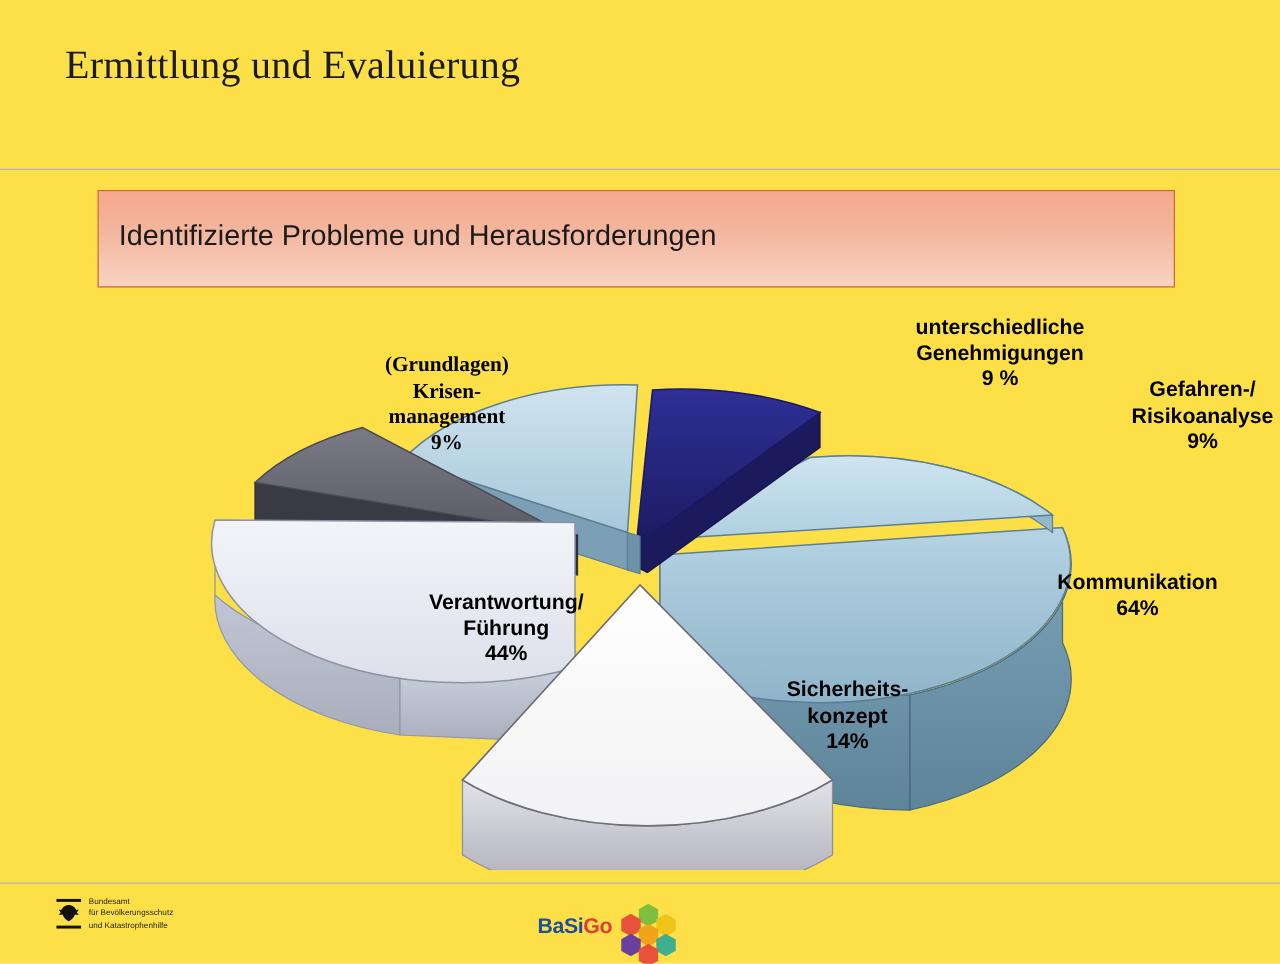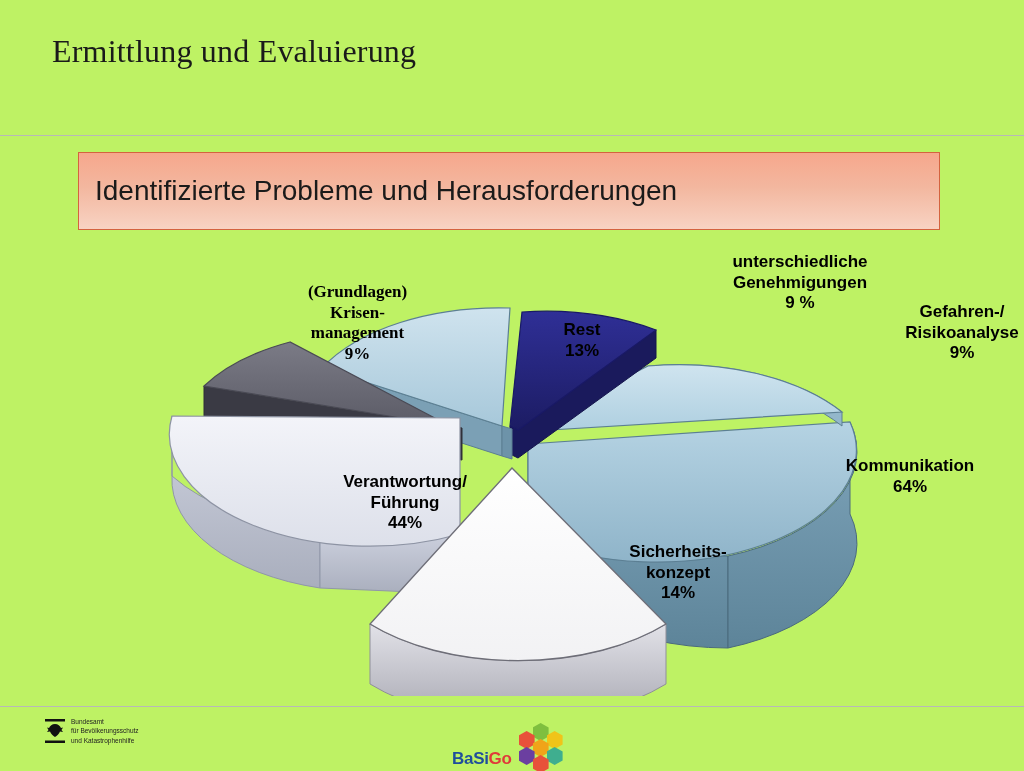--- a/index.html
+++ b/index.html
@@ -12,21 +12,21 @@
     height: 771px;
     font-family: "Liberation Sans", sans-serif;
     position: relative;
     overflow: hidden;
   }
   .slide {
     position: absolute;
     left: 0; top: 0;
     width: 1024px;
     height: 771px;
-    background: #bef264;
+    background: #fde047;
   }
   
   .slide-title {
     position: absolute;
     left: 52px;
     top: 33px;
     font-family: "Liberation Serif", serif;
     font-size: 32px;
     color: #1a1a1a;
     letter-spacing: 0.2px;
@@ -56,21 +56,21 @@
     width: 862px;
     height: 78px;
     border: 1px solid #d4633f;
     background: linear-gradient(180deg, #f6a78c 0%, #f3b79f 45%, #f8d3c3 100%);
     box-sizing: border-box;
   }
   .banner-text {
     position: absolute;
     left: 16px;
     top: 22px;
-    font-size: 28px;
+    font-size: 23px;
     color: #1a1a1a;
     font-family: "Liberation Sans", sans-serif;
   }
   
   .chart-area {
     position: absolute;
     left: 0;
     top: 236px;
     width: 1024px;
     height: 466px;
@@ -130,24 +130,24 @@
   }
   .bbk-text {
     font-size: 6.5px;
     color: #222;
     line-height: 1.45;
     font-family: "Liberation Sans", sans-serif;
     white-space: pre-line;
   }
   .basigo {
     position: absolute;
-    left: 452px;
+    left: 430px;
     top: 16px;
     display: flex;
-    align-items: flex-end;
+    align-items: flex-start;
   }
   .basigo-word {
     font-family: "Liberation Sans", sans-serif;
     font-size: 17px;
     font-weight: bold;
     color: #1f4e9c;
     margin-top: 8px;
     letter-spacing: -0.3px;
   }
   .basigo-word .g { color: #e03a3a; }
@@ -273,22 +273,20 @@
       <div class="lbl lbl-inner" id="lbl-sicherheits">Sicherheits-
 konzept
 14%</div>
       <div class="lbl lbl-inner" id="lbl-verantwortung">Verantwortung/
 Führung
 44%</div>
       <div class="lbl" id="lbl-grundlagen">(Grundlagen)
 Krisen-
 management
 9%</div>
-      <div class="lbl lbl-inner" id="lbl-rest">Rest
-13%</div>
     </div>
   </div>
 
   <div class="footer-rule"></div>
 
   <div class="footer">
     <div class="bbk-logo">
       <div class="bbk-eagle">
         <svg width="20" height="24" viewBox="0 0 20 24">
           <rect x="0" y="0" width="20" height="2.5" fill="#111"></rect>

